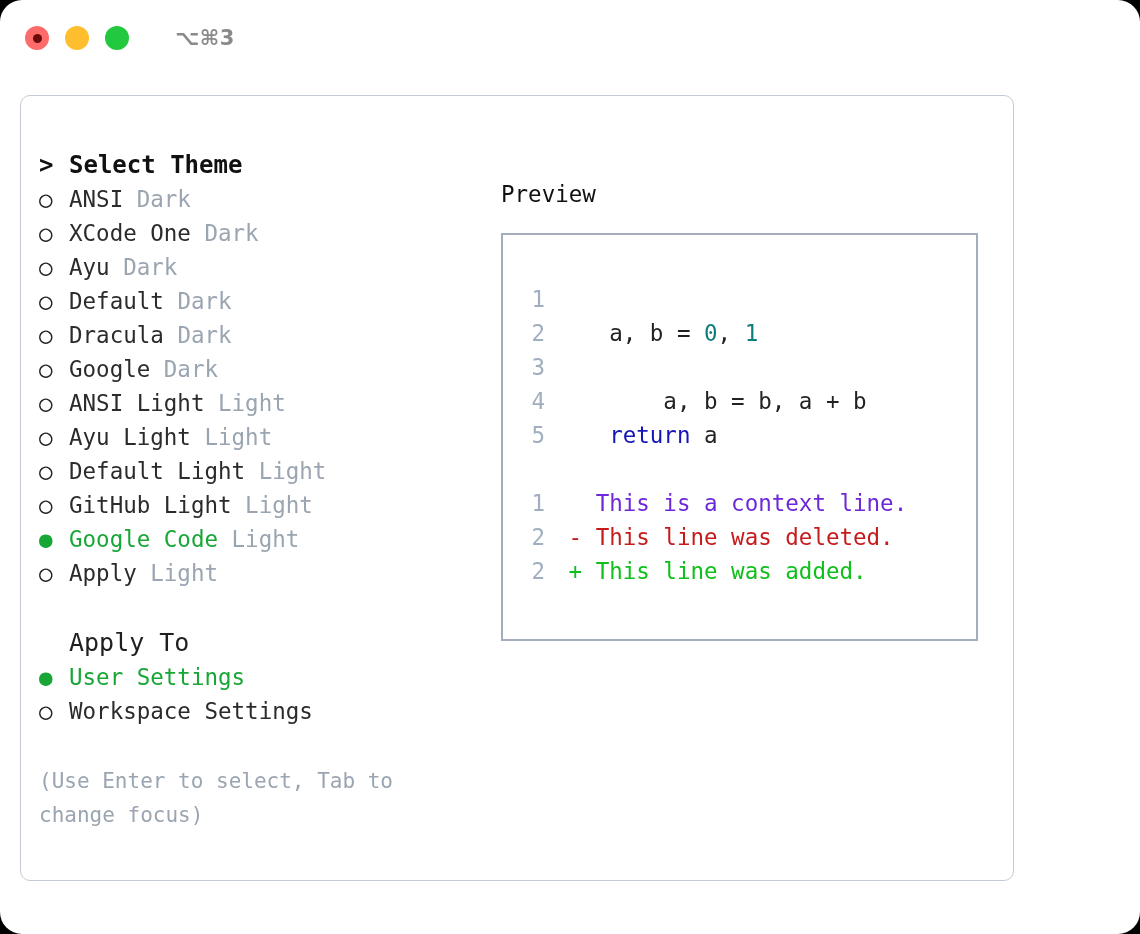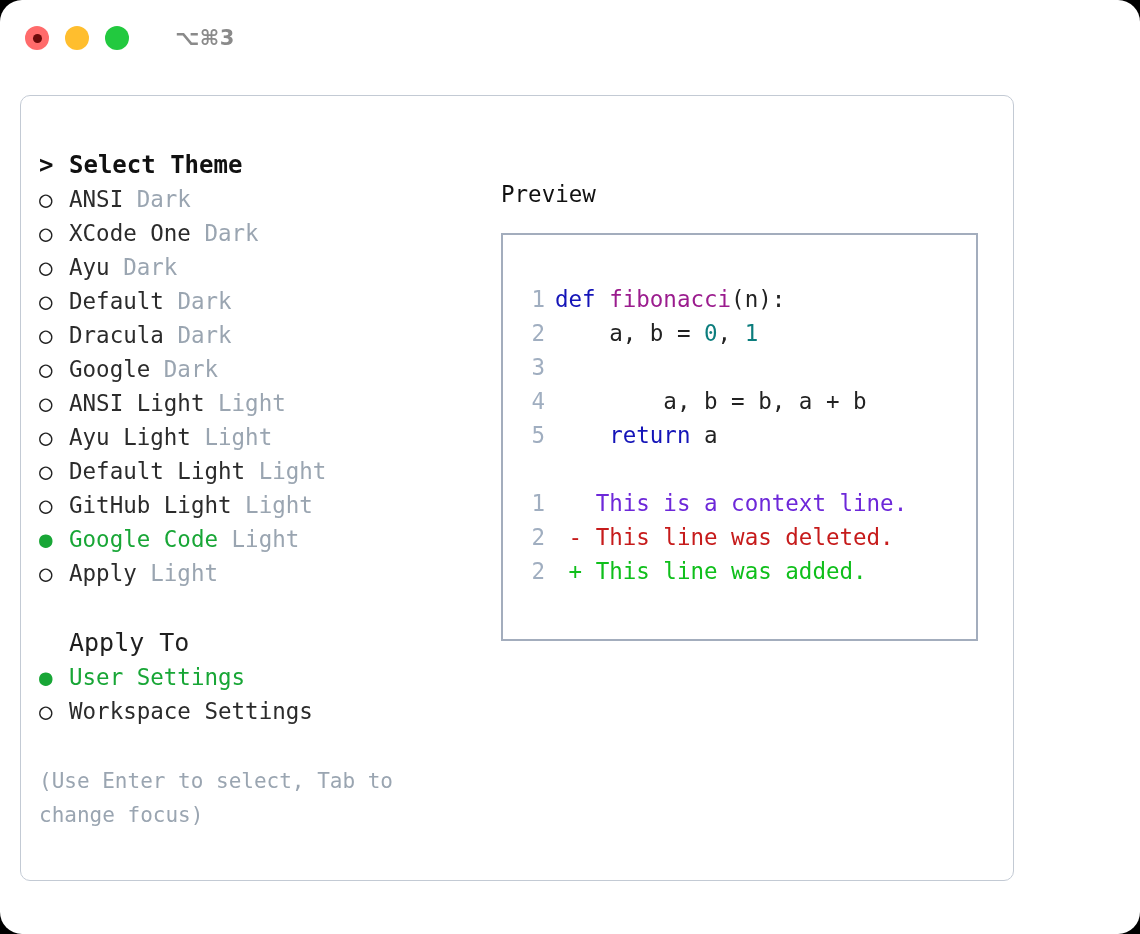--- a/index.html
+++ b/index.html
@@ -230,21 +230,21 @@
 
       <div class="spacer-md"></div>
 
       <div class="hint">(Use Enter to select, Tab to change focus)</div>
     </div>
 
     <div class="right-col">
       <div class="preview-title">Preview</div>
       <div class="preview-box">
         <div id="code-block">
-            <div class="code-line"><span class="gutter">1</span><span class="code-text"><span class="tok-kw">def </span><span class="tok-fn">fibonacci</span><span class="tok-pl">(n):</span></span></div>
+            <div class="code-line"><span class="gutter">1</span></div>
             <div class="code-line"><span class="gutter">2</span><span class="code-text"><span class="tok-pl">    a, b = </span><span class="tok-num">0</span><span class="tok-pl">, </span><span class="tok-num">1</span></span></div>
             <div class="code-line"><span class="gutter">3</span></div>
             <div class="code-line"><span class="gutter">4</span><span class="code-text"><span class="tok-pl">        a, b = b, a + b</span></span></div>
             <div class="code-line"><span class="gutter">5</span><span class="code-text"><span class="tok-pl">    </span><span class="tok-kw">return</span><span class="tok-pl"> a</span></span></div>
           </div>
         <div class="blank-line"></div>
         <div id="diff-block">
             <div class="code-line"><span class="gutter">1</span><span class="diff-ctx">  </span><span class="diff-ctx"> This is a context line.</span></div>
             <div class="code-line"><span class="gutter">2</span><span class="diff-del"> -</span><span class="diff-del"> This line was deleted.</span></div>
             <div class="code-line"><span class="gutter">2</span><span class="diff-add"> +</span><span class="diff-add"> This line was added.</span></div>

